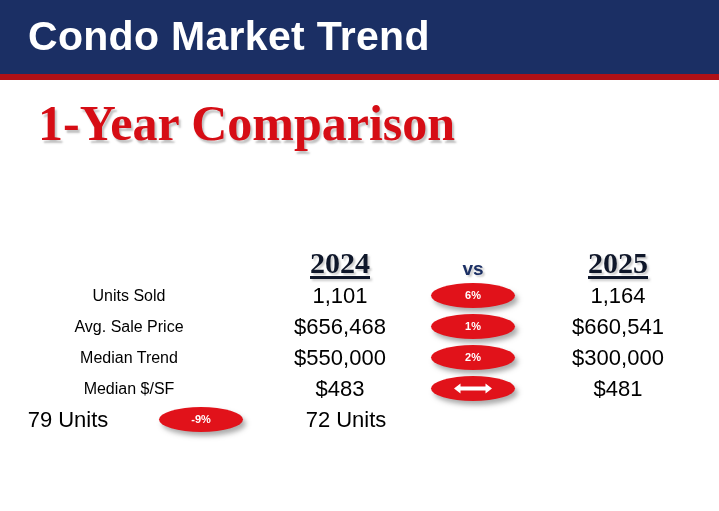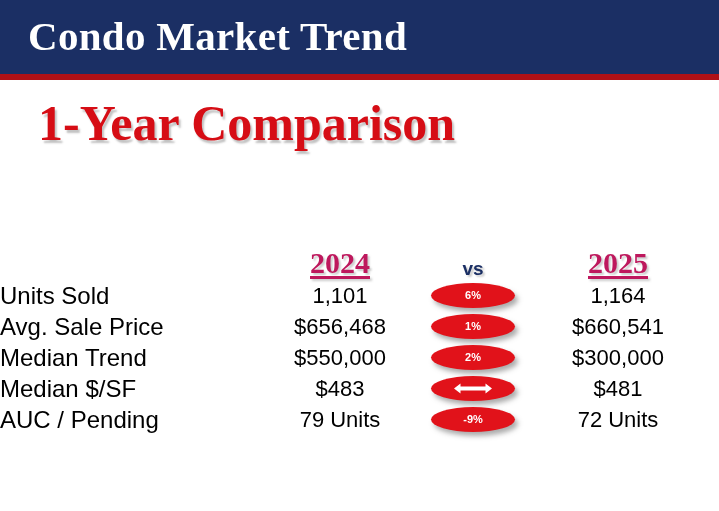--- a/index.html
+++ b/index.html
@@ -27,21 +27,21 @@
     left: 0;
     top: 0;
     width: 719px;
     height: 74px;
     background: #1b2f64;
   }
   #header-title {
     position: absolute;
     left: 28px;
     top: 12px;
-    font-family: Liberation Serif, serif;
+    font-family: Liberation Sans, sans-serif;
     font-weight: bold;
     font-size: 41px;
     line-height: 48px;
     color: #ffffff;
     letter-spacing: 0.3px;
     white-space: nowrap;
   }
   #header-rule {
     position: absolute;
     left: 0;
@@ -73,24 +73,24 @@
     width: 719px;
   }
 
   .row {
     display: flex;
     align-items: center;
     height: 31px;
   }
   .col-label {
     width: 272px;
-    text-align: left;
+    text-align: center;
     padding-right: 14px;
     box-sizing: border-box;
-    font-size: 24px;
+    font-size: 16px;
     color: #000000;
     white-space: nowrap;
   }
   .col-left {
     width: 136px;
     text-align: center;
     font-size: 22px;
     color: #000000;
     white-space: nowrap;
   }
@@ -111,21 +111,21 @@
   
   #year-row {
     height: 44px;
     align-items: flex-end;
   }
   .year-head {
     font-family: "Liberation Serif", serif;
     font-weight: bold;
     font-size: 30px;
     line-height: 34px;
-    color: #be185d;
+    color: #0f172a;
     text-decoration: underline;
     text-underline-offset: 3px;
     text-shadow: 2px 2px 2px rgba(130,130,130,0.4);
   }
   .vs-head {
     font-family: "Liberation Sans", sans-serif;
     font-weight: bold;
     font-size: 19px;
     color: #1b2f64;
     text-shadow: 2px 2px 2px rgba(130,130,130,0.4);
@@ -221,21 +221,20 @@
             <svg width="40" height="13" viewBox="0 0 40 13" xmlns="http://www.w3.org/2000/svg" aria-hidden="true">
               <path d="M7.5 1.5 L1 6.5 L7.5 11.5 L7.5 8.6 L32.5 8.6 L32.5 11.5 L39 6.5 L32.5 1.5 L32.5 4.4 L7.5 4.4 Z" fill="#ffffff"></path>
             </svg>
           </span>
         </div>
       </div>
       <div class="col-right">$481</div>
     </div>
 
     <div class="row">
-      <div class="col-label">AUC / Pending</div>
       <div class="col-left">79 Units</div>
       <div class="col-mid">
         <div class="badge">
           <span>-9%</span>
         </div>
       </div>
       <div class="col-right">72 Units</div>
     </div>
 
   </div>

